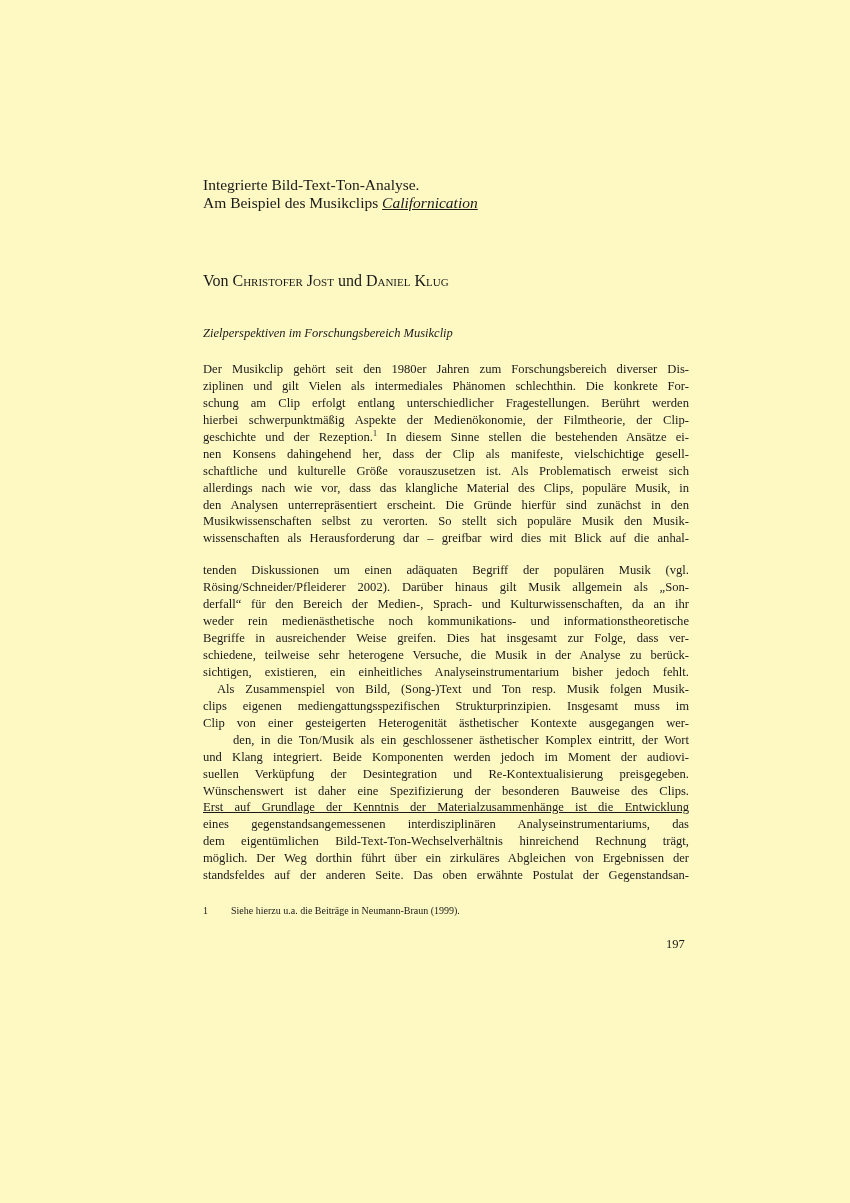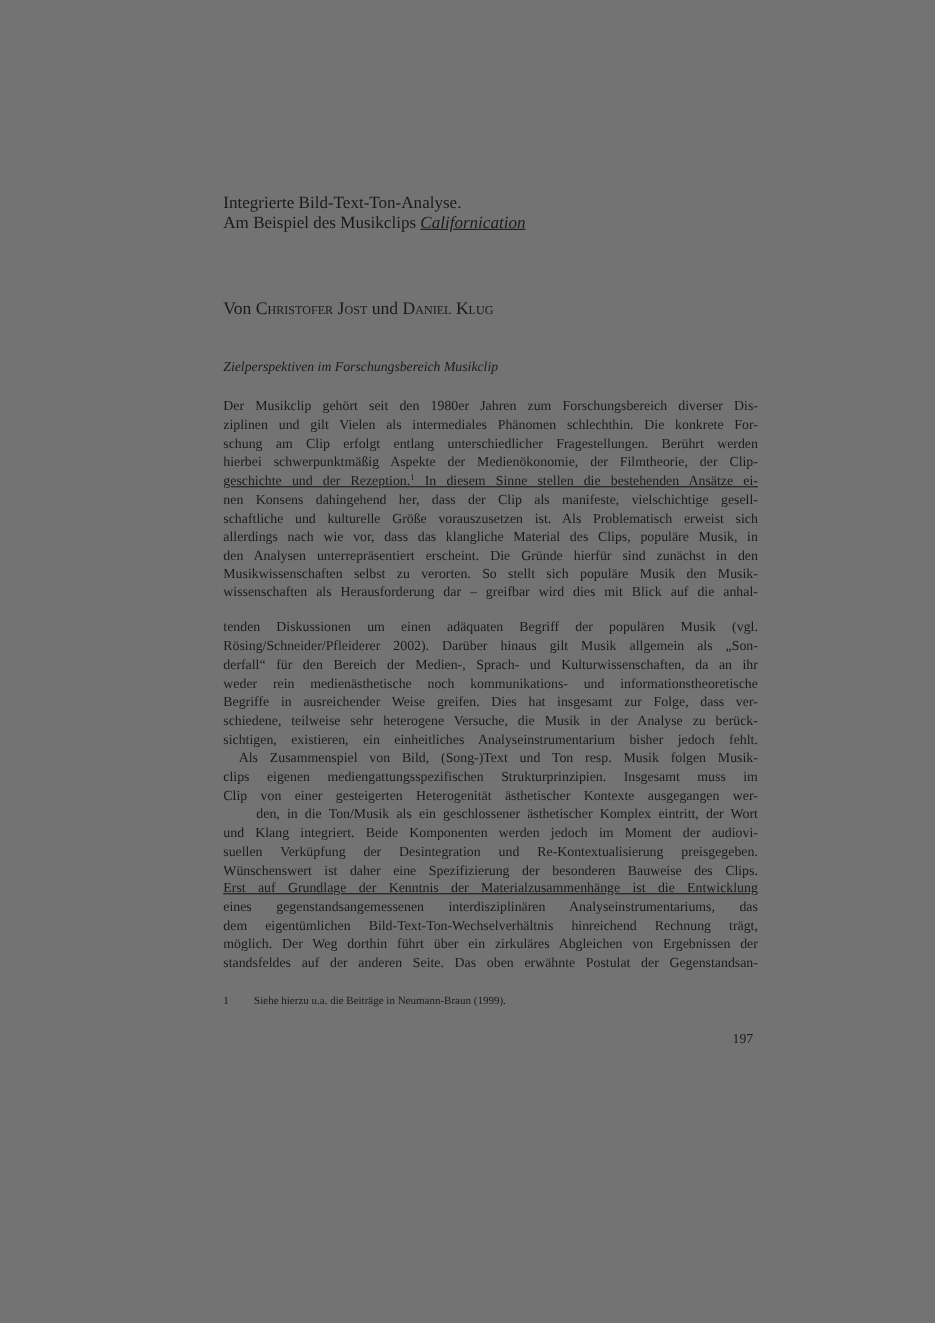--- a/index.html
+++ b/index.html
@@ -1,18 +1,18 @@
 <!DOCTYPE html>
 <html><head>
 <meta charset="utf-8">
 <style>
   html, body { margin: 0; padding: 0; background: #ffffff; }
   body { width: 850px; height: 1203px; position: relative; overflow: hidden;
          font-family: "Liberation Serif", "DejaVu Serif", serif; color: #1a1a1a; }
-  .page { position: absolute; left: 0; top: 0; width: 850px; height: 1203px; background: #737373; }
+  .page { position: absolute; left: 0; top: 0; width: 850px; height: 1203px; background: #fef9c3; }
   .title { position: absolute; left: 203px; top: 176px; width: 500px; font-size: 15.5px; line-height: 18px; }
   .title div { white-space: nowrap; }
   .authors { position: absolute; left: 203px; top: 274px; font-size: 16px; line-height: 14px; white-space: nowrap; }
   .sc { font-variant: small-caps; }
   .section-heading { position: absolute; left: 203px; top: 326px; font-size: 12.5px; font-style: italic; white-space: nowrap; }
   .body { position: absolute; left: 203px; top: 361px; width: 486px; font-size: 12.6px; line-height: 16.95px; }
   .body p { margin: 0; text-align: justify; text-align-last: justify; }
   .body p .line { display: block; text-align: justify; text-align-last: justify; white-space: nowrap; }
   .line { display: block; height: 16.95px; overflow: visible; }
   .line.last { text-align-last: left; }
@@ -38,21 +38,21 @@
   </div>
 
   <div class="section-heading">Zielperspektiven im Forschungsbereich Musikclip</div>
 
   <div class="body">
     <p>
       <span class="line" style="word-spacing: 0px;">Der Musikclip gehört seit den 1980er Jahren zum Forschungsbereich diverser Dis-</span>
       <span class="line" style="word-spacing: 0px;">ziplinen und gilt Vielen als intermediales Phänomen schlechthin. Die konkrete For-</span>
       <span class="line" style="word-spacing: 0px;">schung am Clip erfolgt entlang unterschiedlicher Fragestellungen. Berührt werden</span>
       <span class="line" style="word-spacing: 0px;">hierbei schwerpunktmäßig Aspekte der Medienökonomie, der Filmtheorie, der Clip-</span>
-      <span class="line" style="word-spacing: 0px; text-decoration: underline;"><span>geschichte und der Rezeption.</span><sup>1</sup><span> In diesem Sinne stellen die bestehenden Ansätze ei-</span></span>
+      <span class="line" style="word-spacing: 0px;"><span>geschichte und der Rezeption.</span><sup>1</sup><span> In diesem Sinne stellen die bestehenden Ansätze ei-</span></span>
       <span class="line" style="word-spacing: 0px;">nen Konsens dahingehend her, dass der Clip als manifeste, vielschichtige gesell-</span>
       <span class="line" style="word-spacing: 0px;">schaftliche und kulturelle Größe vorauszusetzen ist. Als Problematisch erweist sich</span>
       <span class="line" style="word-spacing: 0px;">allerdings nach wie vor, dass das klangliche Material des Clips, populäre Musik, in</span>
       <span class="line" style="word-spacing: 0px;">den Analysen unterrepräsentiert erscheint. Die Gründe hierfür sind zunächst in den</span>
       <span class="line" style="word-spacing: 0px;">Musikwissenschaften selbst zu verorten. So stellt sich populäre Musik den Musik-</span>
       <span class="line" style="word-spacing: 0px;">wissenschaften als Herausforderung dar – greifbar wird dies mit Blick auf die anhal-</span>
       <span class="line" style="word-spacing: 0px; margin-top: 15px;">tenden Diskussionen um einen adäquaten Begriff der populären Musik (vgl.</span>
       <span class="line" style="word-spacing: 0px;">Rösing/Schneider/Pfleiderer 2002). Darüber hinaus gilt Musik allgemein als „Son-</span>
       <span class="line" style="word-spacing: 0px;">derfall“ für den Bereich der Medien-, Sprach- und Kulturwissenschaften, da an ihr</span>
       <span class="line" style="word-spacing: 0px;">weder rein medienästhetische noch kommunikations- und informationstheoretische</span>

